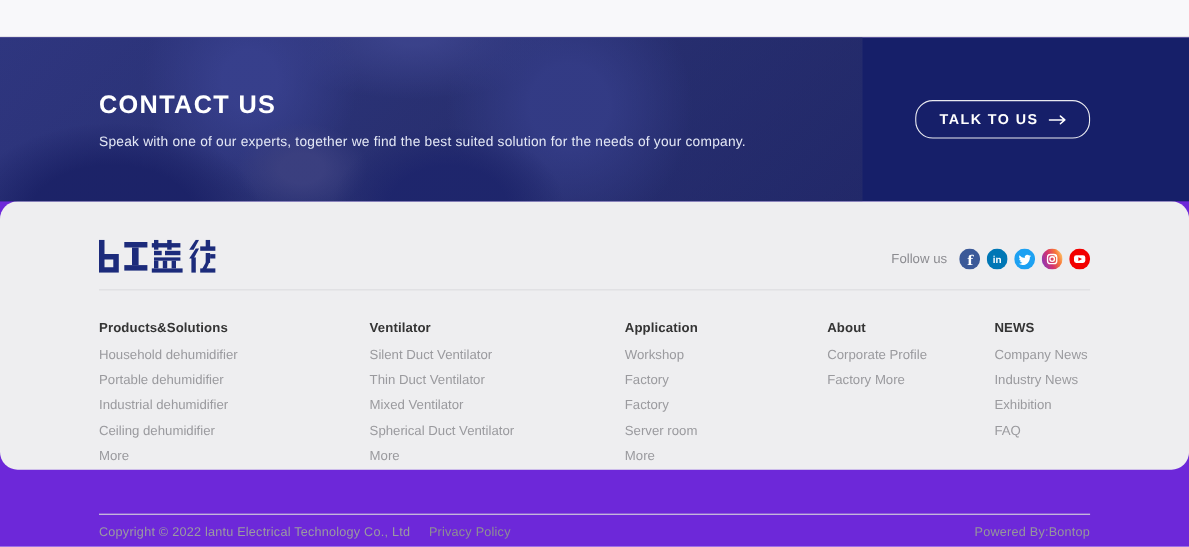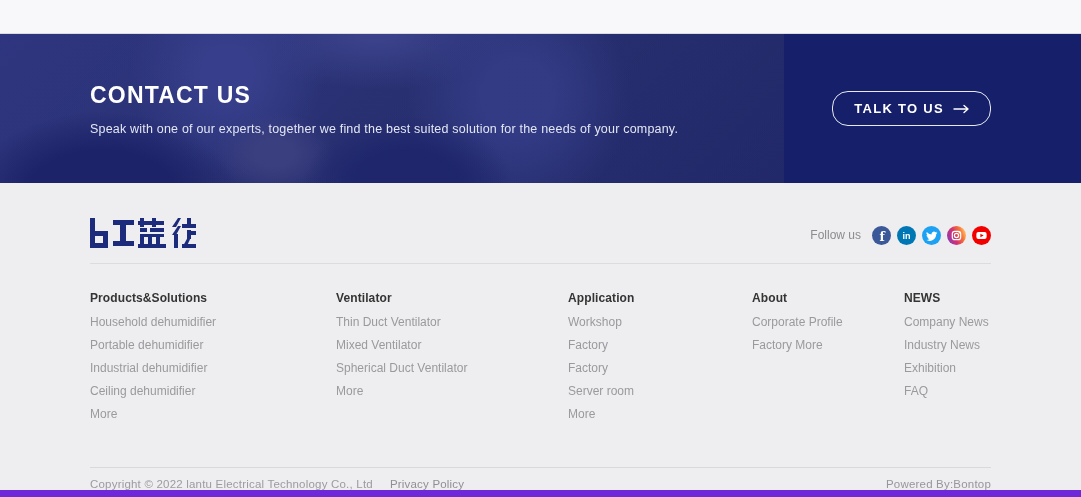--- a/index.html
+++ b/index.html
@@ -44,21 +44,21 @@
     display:flex; align-items:center; gap:9px;
     background:transparent; color:#fff;
     border:1px solid rgba(255,255,255,.9); border-radius:16px;
     padding:9px 20px 9px 21px;
     font-family:inherit; font-size:13px; font-weight:700; letter-spacing:1.3px;
     cursor:pointer; white-space:nowrap;
   }
   .cta svg { display:block; }
 
   
-  .footer { background:#eeeef0; height:307px; padding-top:37px; }
+  .footer { background:#eeeef0; height:244px; padding-top:37px;border-radius:16px; }
   .brand-row { display:flex; align-items:center; justify-content:space-between; height:30px; }
   .logo { display:block; text-decoration:none; }
   .social-row { display:flex; align-items:center; gap:6px; }
   .follow { color:#8b8b90; font-size:12px; margin-right:5px; }
   .soc { display:block; width:19px; height:19px; cursor:pointer; }
   .soc svg { display:block; }
 
   .divider { border:none; border-top:1px solid #dcdcde; margin:13px 0 0 0; }
 
   .columns { display:flex; padding-top:27px; }
@@ -197,20 +197,21 @@
           <h4>Products&amp;Solutions</h4>
           <a class="flink" href="#">Household dehumidifier</a>
           <a class="flink" href="#">Portable dehumidifier</a>
           <a class="flink" href="#">Industrial dehumidifier</a>
           <a class="flink" href="#">Ceiling dehumidifier</a>
           <a class="flink" href="#">More</a>
         </div>
 
         <div class="col col-2">
           <h4>Ventilator</h4>
+          <a class="flink" href="#">Silent Duct Ventilator</a>
           <a class="flink" href="#">Thin Duct Ventilator</a>
           <a class="flink" href="#">Mixed Ventilator</a>
           <a class="flink" href="#">Spherical Duct Ventilator</a>
           <a class="flink" href="#">More</a>
         </div>
 
         <div class="col col-3">
           <h4>Application</h4>
           <a class="flink" href="#">Workshop</a>
           <a class="flink" href="#">Factory</a>

